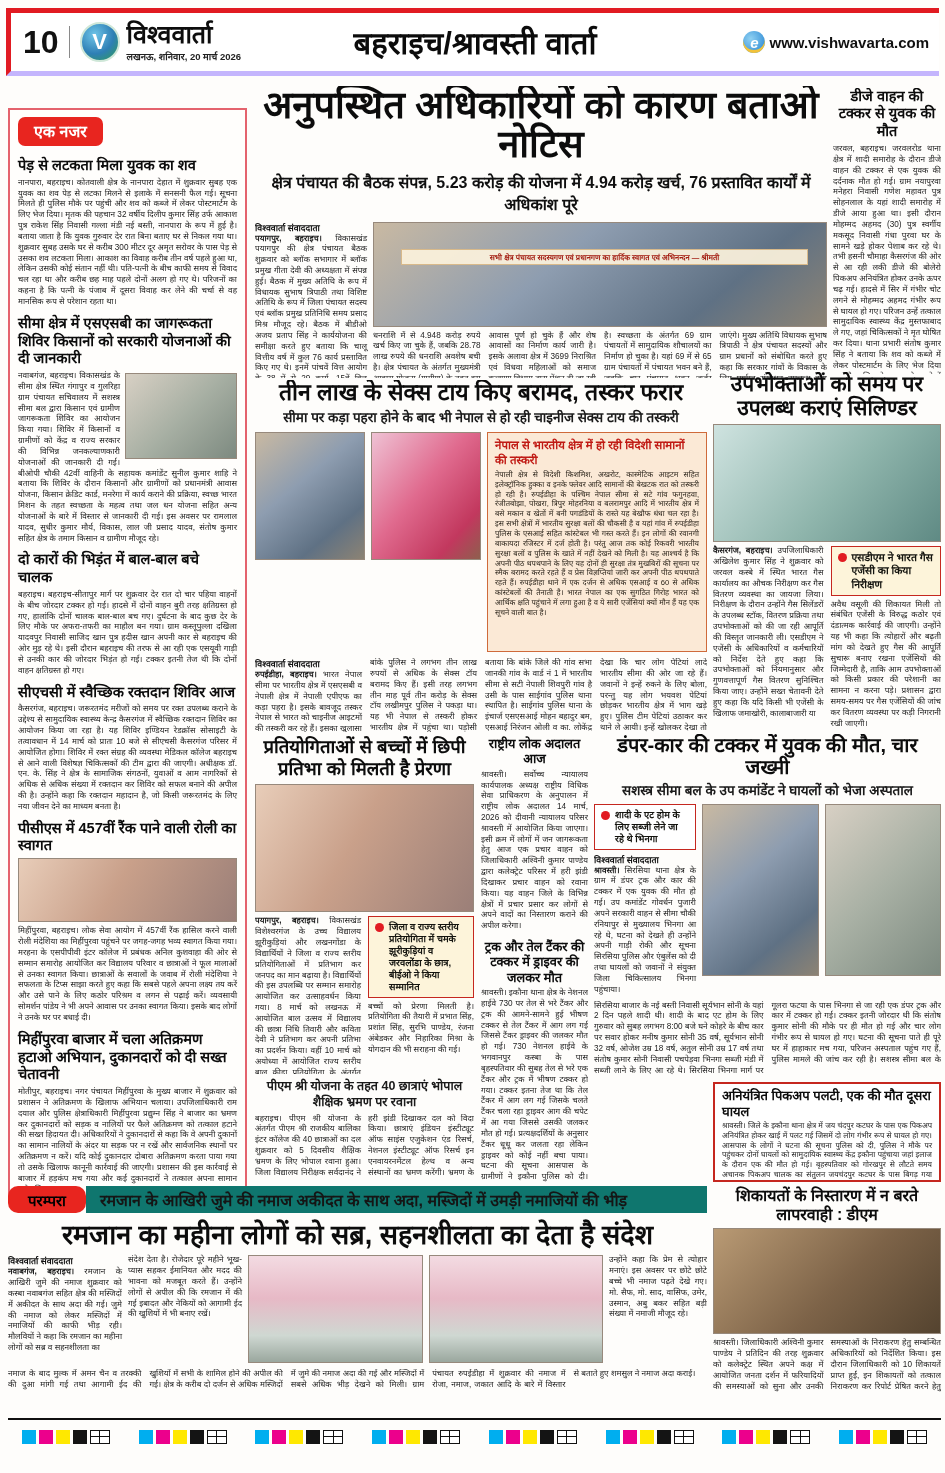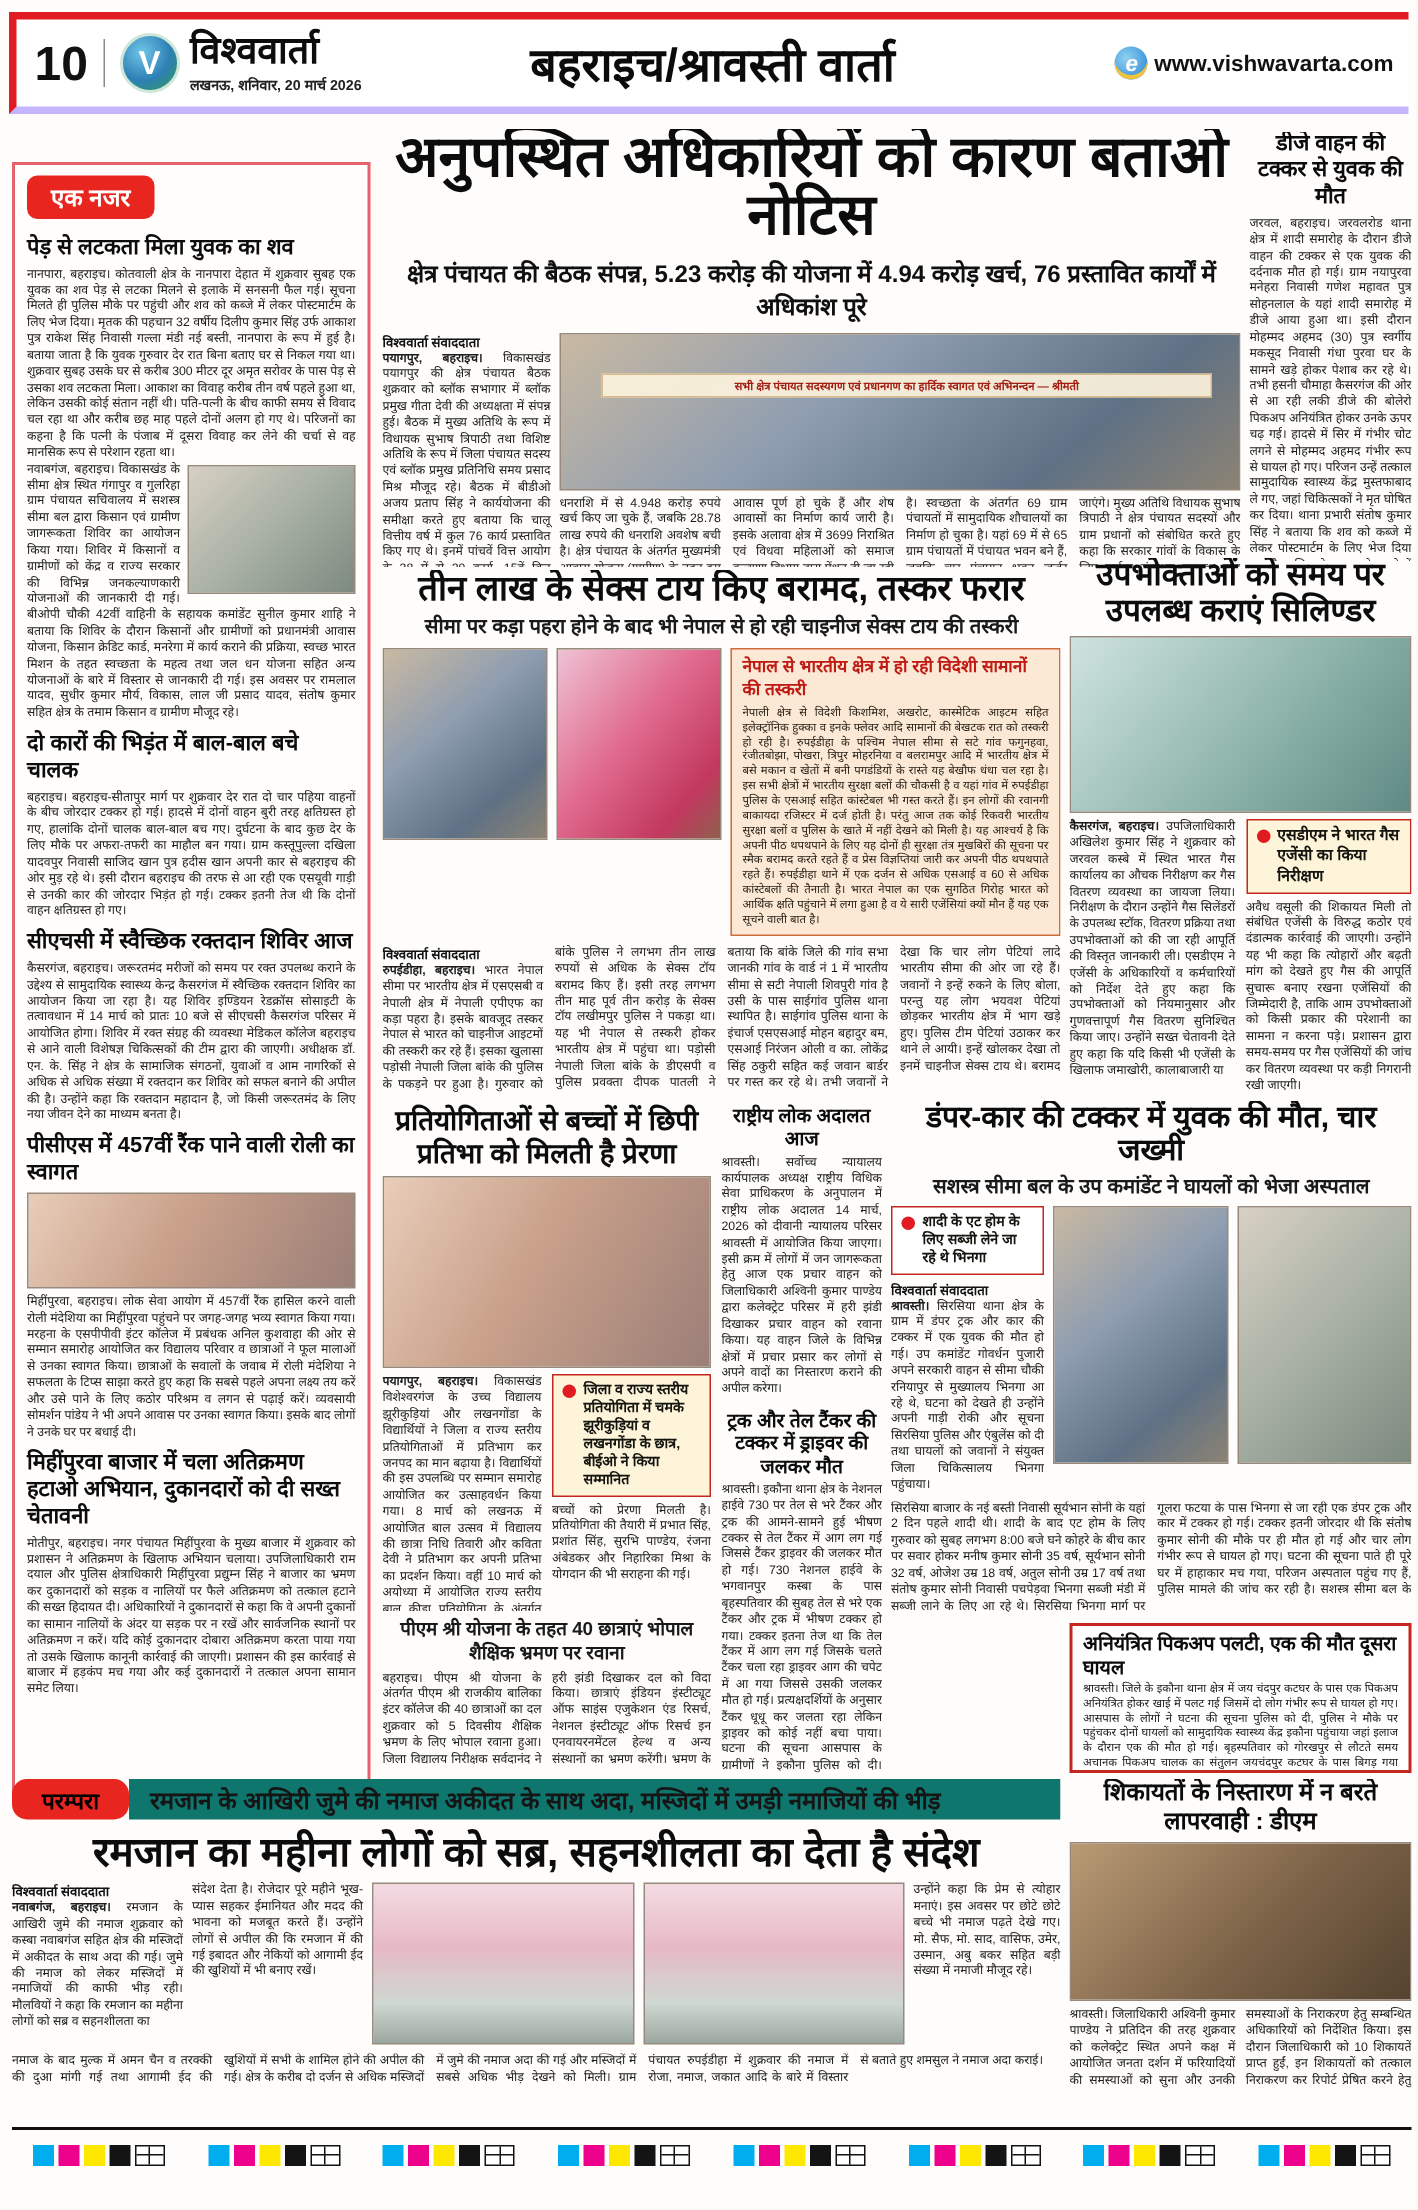--- a/index.html
+++ b/index.html
@@ -59,21 +59,21 @@
   
   .dj { left:833px; top:88px; width:108px; height:286px; overflow:hidden; }
   .dj h2 { font-size:14.5px; line-height:1.2; margin-bottom:4px; }
 
   
   .sextoy { left:255px; top:380px; width:452px; height:352px; overflow:hidden; }
   .sextoy .headline-lg { font-size:23px; line-height:1.05; }
   .sextoy .subhead { font-size:13.5px; font-weight:bold; text-align:center; margin-top:4px; }
   .st-row { display:flex; gap:6px; margin-top:6px; }
   .st-photo { width:110px; height:128px; flex:none; }
-  .st-box { flex:1; height:192px; overflow:hidden; }
+  .st-box { flex:1; height:220px; overflow:hidden; }
   .st-cols { column-count:4; column-gap:8px; height:104px; overflow:hidden; margin-top:6px; }
 
   
   .cyl { left:713px; top:372px; width:228px; height:360px; overflow:hidden; }
   .cyl h2 { font-size:21px; line-height:1.15; margin-bottom:4px; }
   .cyl-photo { height:118px; margin-bottom:4px; }
   .two-col { display:flex; gap:7px; }
   .two-col > div { flex:1; min-width:0; }
 
   
@@ -153,20 +153,21 @@
 
   <aside class="abs eknajar">
     <div class="eknajar-label">एक नजर</div>
 
     <article class="ek-item">
       <h3>पेड़ से लटकता मिला युवक का शव</h3>
       <p class="body-txt">नानपारा, बहराइच। कोतवाली क्षेत्र के नानपारा देहात में शुक्रवार सुबह एक युवक का शव पेड़ से लटका मिलने से इलाके में सनसनी फैल गई। सूचना मिलते ही पुलिस मौके पर पहुंची और शव को कब्जे में लेकर पोस्टमार्टम के लिए भेज दिया। मृतक की पहचान 32 वर्षीय दिलीप कुमार सिंह उर्फ आकाश पुत्र राकेश सिंह निवासी गल्ला मंडी नई बस्ती, नानपारा के रूप में हुई है। बताया जाता है कि युवक गुरुवार देर रात बिना बताए घर से निकल गया था। शुक्रवार सुबह उसके घर से करीब 300 मीटर दूर अमृत सरोवर के पास पेड़ से उसका शव लटकता मिला। आकाश का विवाह करीब तीन वर्ष पहले हुआ था, लेकिन उसकी कोई संतान नहीं थी। पति-पत्नी के बीच काफी समय से विवाद चल रहा था और करीब छह माह पहले दोनों अलग हो गए थे। परिजनों का कहना है कि पत्नी के पंजाब में दूसरा विवाह कर लेने की चर्चा से वह मानसिक रूप से परेशान रहता था।</p>
     </article>
 
     <article class="ek-item">
+      <h3>सीमा क्षेत्र में एसएसबी का जागरूकता शिविर किसानों को सरकारी योजनाओं की दी जानकारी</h3>
       <div class="photo ph-c ek-photo-r"></div>
       <p class="body-txt">नवाबगंज, बहराइच। विकासखंड के सीमा क्षेत्र स्थित गंगापुर व गुलरिहा ग्राम पंचायत सचिवालय में सशस्त्र सीमा बल द्वारा किसान एवं ग्रामीण जागरूकता शिविर का आयोजन किया गया। शिविर में किसानों व ग्रामीणों को केंद्र व राज्य सरकार की विभिन्न जनकल्याणकारी योजनाओं की जानकारी दी गई। बीओपी चौकी 42वीं वाहिनी के सहायक कमांडेंट सुनील कुमार शाहि ने बताया कि शिविर के दौरान किसानों और ग्रामीणों को प्रधानमंत्री आवास योजना, किसान क्रेडिट कार्ड, मनरेगा में कार्य कराने की प्रक्रिया, स्वच्छ भारत मिशन के तहत स्वच्छता के महत्व तथा जल धन योजना सहित अन्य योजनाओं के बारे में विस्तार से जानकारी दी गई। इस अवसर पर रामलाल यादव, सुधीर कुमार मौर्य, विकास, लाल जी प्रसाद यादव, संतोष कुमार सहित क्षेत्र के तमाम किसान व ग्रामीण मौजूद रहे।</p>
     </article>
 
     <article class="ek-item">
       <h3>दो कारों की भिड़ंत में बाल-बाल बचे चालक</h3>
       <p class="body-txt">बहराइच। बहराइच-सीतापुर मार्ग पर शुक्रवार देर रात दो चार पहिया वाहनों के बीच जोरदार टक्कर हो गई। हादसे में दोनों वाहन बुरी तरह क्षतिग्रस्त हो गए, हालांकि दोनों चालक बाल-बाल बच गए। दुर्घटना के बाद कुछ देर के लिए मौके पर अफरा-तफरी का माहौल बन गया। ग्राम कस्तूपुल्ला दखिला यादवपुर निवासी साजिद खान पुत्र हदीस खान अपनी कार से बहराइच की ओर मुड़ रहे थे। इसी दौरान बहराइच की तरफ से आ रही एक एसयूवी गाड़ी से उनकी कार की जोरदार भिड़ंत हो गई। टक्कर इतनी तेज थी कि दोनों वाहन क्षतिग्रस्त हो गए।</p>
     </article>
 
     <article class="ek-item">
@@ -247,21 +248,21 @@
   <article class="abs talent">
     <h2 class="headline">प्रतियोगिताओं से बच्चों में छिपी प्रतिभा को मिलती है प्रेरणा</h2>
     <div class="photo ph-b talent-photo"></div>
     <div class="two-col" style="height:158px;overflow:hidden">
       <div>
         <p class="body-txt"><span class="dateline">पयागपुर, बहराइच।</span> <span>विकासखंड विशेश्वरगंज के उच्च विद्यालय झूरीकुड़ियां और लखनगोंडा के विद्यार्थियों ने जिला व राज्य स्तरीय प्रतियोगिताओं में प्रतिभाग कर जनपद का मान बढ़ाया है। विद्यार्थियों की इस उपलब्धि पर सम्मान समारोह आयोजित कर उत्साहवर्धन किया गया। 8 मार्च को लखनऊ में आयोजित बाल उत्सव में विद्यालय की छात्रा निधि तिवारी और कविता देवी ने प्रतिभाग कर अपनी प्रतिभा का प्रदर्शन किया। वहीं 10 मार्च को अयोध्या में आयोजित राज्य स्तरीय बाल क्रीड़ा प्रतियोगिता के अंतर्गत लोकनृत्य प्रतियोगिता में छात्रा विभा पाण्डेय, निशा, आस्था गौतम, संजू, कोमल, आंचल, मीना तथा सुमित कुमार ने भाग लेकर विद्यालय का नाम रोशन किया।</span></p>
       </div>
       <div>
         <div class="bullet-box">
           <span class="bullet-dot"></span>
-          <span class="bullet-text" style="font-size:9.5px">जिला व राज्य स्तरीय प्रतियोगिता में चमके झूरीकुड़ियां व लखनगोंडा के छात्र, बीईओ ने किया सम्मानित</span>
+          <span class="bullet-text" style="font-size:9.5px">जिला व राज्य स्तरीय प्रतियोगिता में चमके झूरीकुड़ियां व जरवलोंडा के छात्र, बीईओ ने किया सम्मानित</span>
         </div>
         <p class="body-txt" style="margin-top:4px">बच्चों को प्रेरणा मिलती है। प्रतियोगिता की तैयारी में प्रभात सिंह, प्रशांत सिंह, सुरभि पाण्डेय, रंजना अंबेडकर और निहारिका मिश्रा के योगदान की भी सराहना की गई।</p>
       </div>
     </div>
     <div class="subhead2">पीएम श्री योजना के तहत 40 छात्राएं भोपाल शैक्षिक भ्रमण पर रवाना</div>
     <p class="body-txt talent-cols2">बहराइच। पीएम श्री योजना के अंतर्गत पीएम श्री राजकीय बालिका इंटर कॉलेज की 40 छात्राओं का दल शुक्रवार को 5 दिवसीय शैक्षिक भ्रमण के लिए भोपाल रवाना हुआ। जिला विद्यालय निरीक्षक सर्वदानंद ने हरी झंडी दिखाकर दल को विदा किया। छात्राएं इंडियन इंस्टीट्यूट ऑफ साइंस एजुकेशन एंड रिसर्च, नेशनल इंस्टीट्यूट ऑफ रिसर्च इन एनवायरनमेंटल हेल्थ व अन्य संस्थानों का भ्रमण करेंगी। भ्रमण के लिए नोडल प्रभारी दीपिका चौरसिया व सह प्रभारी ममता यादव को जिम्मेदारी दी गई है।</p>
   </article>
 
   <article class="abs adalat">
     <h3 class="headline">राष्ट्रीय लोक अदालत आज</h3>

